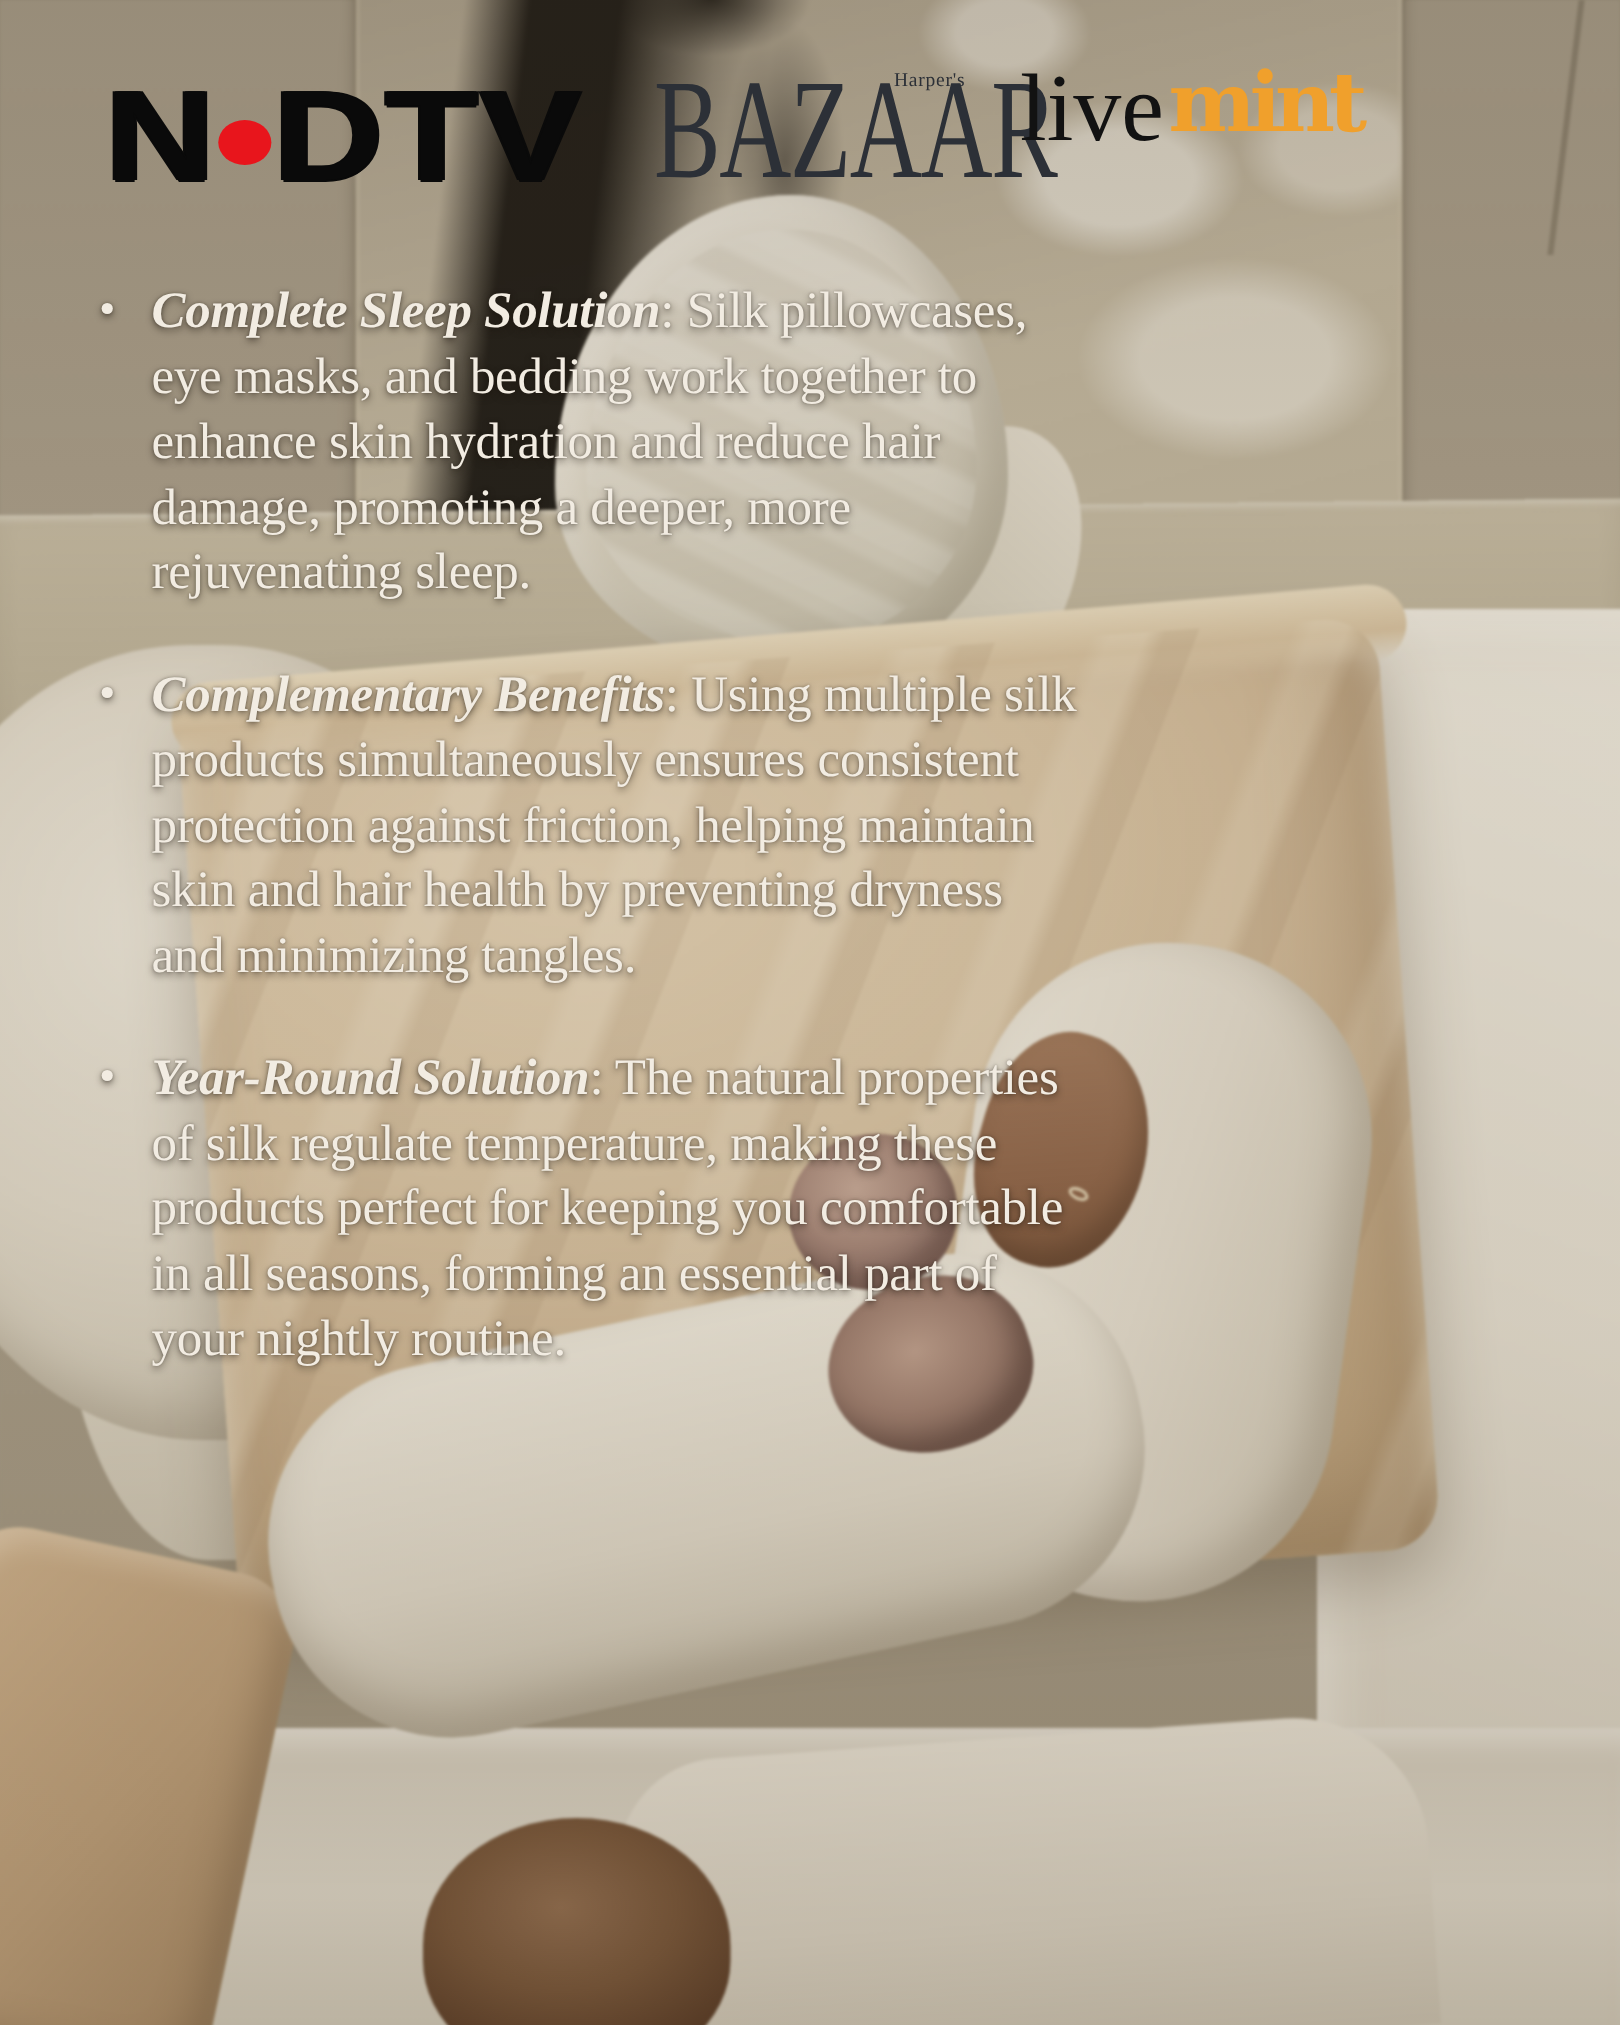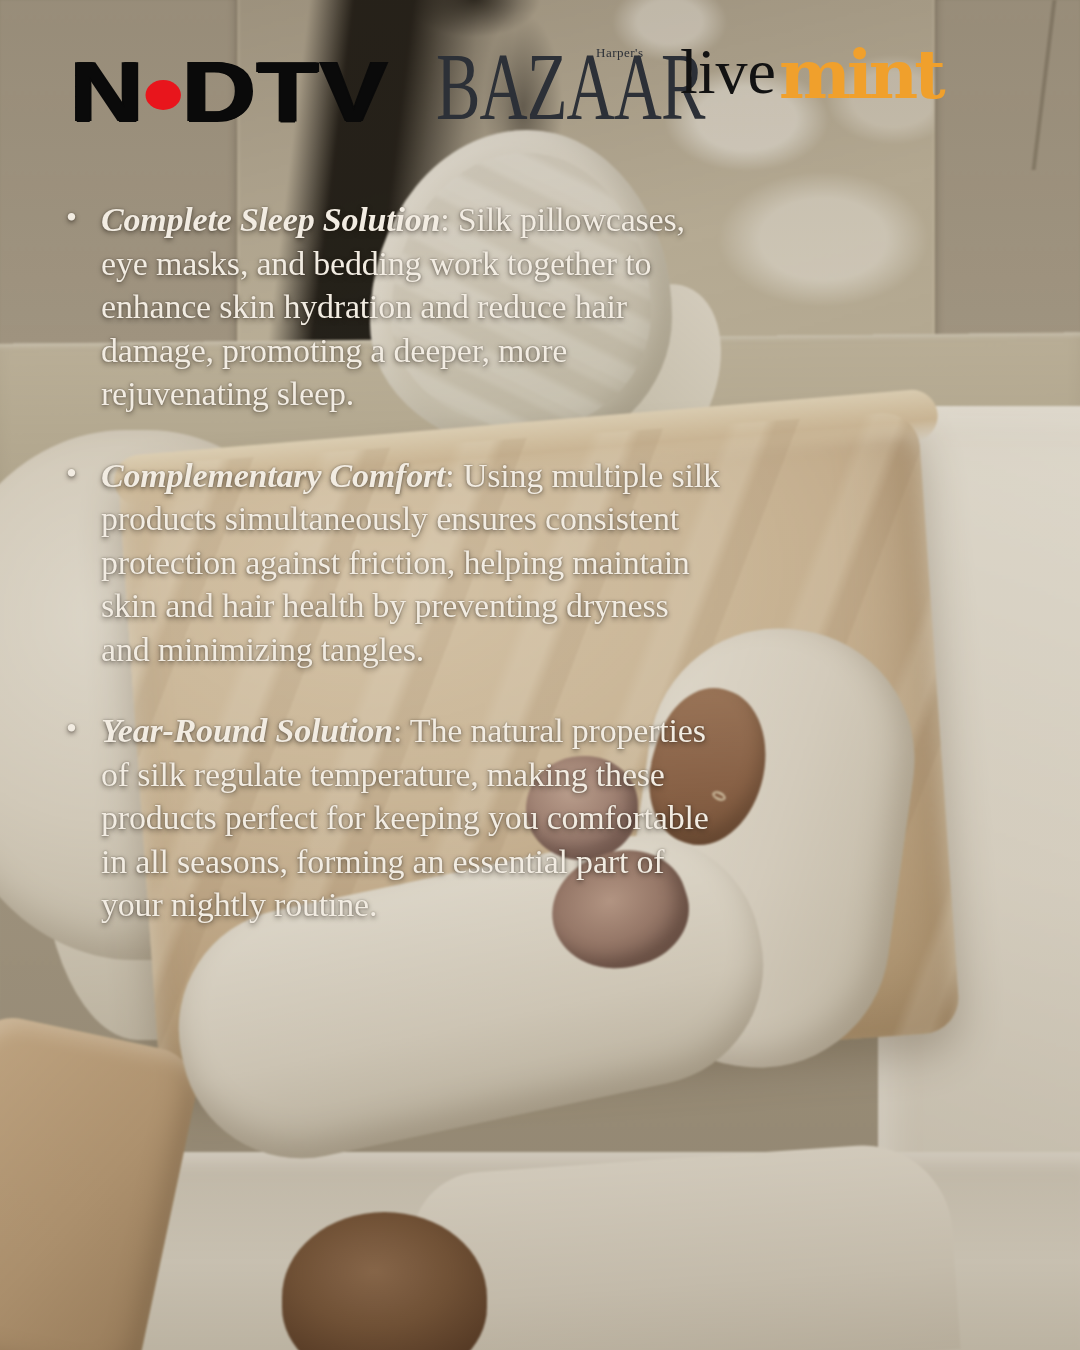--- a/index.html
+++ b/index.html
@@ -125,25 +125,25 @@
   .ndtv-dot { width:30px; height:30px; border-radius:50%; background:#e8151c;
     margin:0 1px; transform:translateY(4px); }
   .bazaar { position:absolute; left:436px; top:40px; width:290px; height:105px; color:#2c3037; }
   .bazaar-text { position:absolute; left:0; top:0; font-family:"Liberation Serif", serif;
     font-size:74px; line-height:1; letter-spacing:-1px;
     transform:scale(.9,1.28); transform-origin:left top; }
   .harpers { position:absolute; left:160px; top:5px; font-family:"Liberation Serif", serif;
     font-size:13px; letter-spacing:.5px; }
   .livemint { position:absolute; left:680px; top:40px; display:flex; align-items:flex-start; }
   .live { font-family:"Liberation Serif", serif; font-size:64px; line-height:1; color:#121212; }
-  .mint { font-family:"DejaVu Serif", serif; font-weight:700; font-size:68px; line-height:1;
+  .mint { font-family:"DejaVu Serif", serif; font-weight:700; font-size:55px; line-height:1;
     color:#f0a02c; letter-spacing:-4px; margin-left:3px; }
 
   
-  .benefits { position:absolute; left:64px; top:198px; width:656px; z-index:90;
+  .benefits { position:absolute; left:64px; top:186px; width:656px; z-index:90;
     margin:0; padding:0; list-style:none;
     font-size:34px; line-height:1.28; letter-spacing:-.2px; color:#f2ece2;
     text-shadow:0 2px 5px rgba(30,22,14,.55), 0 0 2px rgba(30,22,14,.35); }
   .benefit { position:relative; padding-left:37px; margin:0 0 38px 0; }
   .benefit::before { content:"\2022"; position:absolute; left:2px; top:0; font-size:.92em; }
   .benefit .t { font-weight:bold; font-style:italic; }
   .benefit .sep { font-weight:normal; font-style:normal; }
 </style>
 </head>
 <body>
@@ -187,17 +187,17 @@
       <span class="bazaar-text">BAZAAR</span>
     </div>
     <div class="livemint">
       <span class="live">live</span>
       <span class="mint">mint</span>
     </div>
   </header>
 
   <ul class="benefits">
     <li class="benefit"><span class="t">Complete Sleep Solution</span><span class="sep">:</span> <span class="b">Silk pillowcases, eye masks, and bedding work together to enhance skin hydration and reduce hair damage, promoting a deeper, more rejuvenating sleep.</span></li>
-    <li class="benefit"><span class="t">Complementary Comfort</span><span class="sep">:</span> <span class="b">Using multiple silk products simultaneously ensures consistent protection against friction, helping maintain skin and hair health by preventing dryness and minimizing tangles.</span></li>
+    <li class="benefit"><span class="t">Complementary Benefits</span><span class="sep">:</span> <span class="b">Using multiple silk products simultaneously ensures consistent protection against friction, helping maintain skin and hair health by preventing dryness and minimizing tangles.</span></li>
     <li class="benefit"><span class="t">Year-Round Solution</span><span class="sep">:</span> <span class="b">The natural properties of silk regulate temperature, making these products perfect for keeping you comfortable in all seasons, forming an essential part of your nightly routine.</span></li>
   </ul>
 
 </div>
 
 </body></html>

